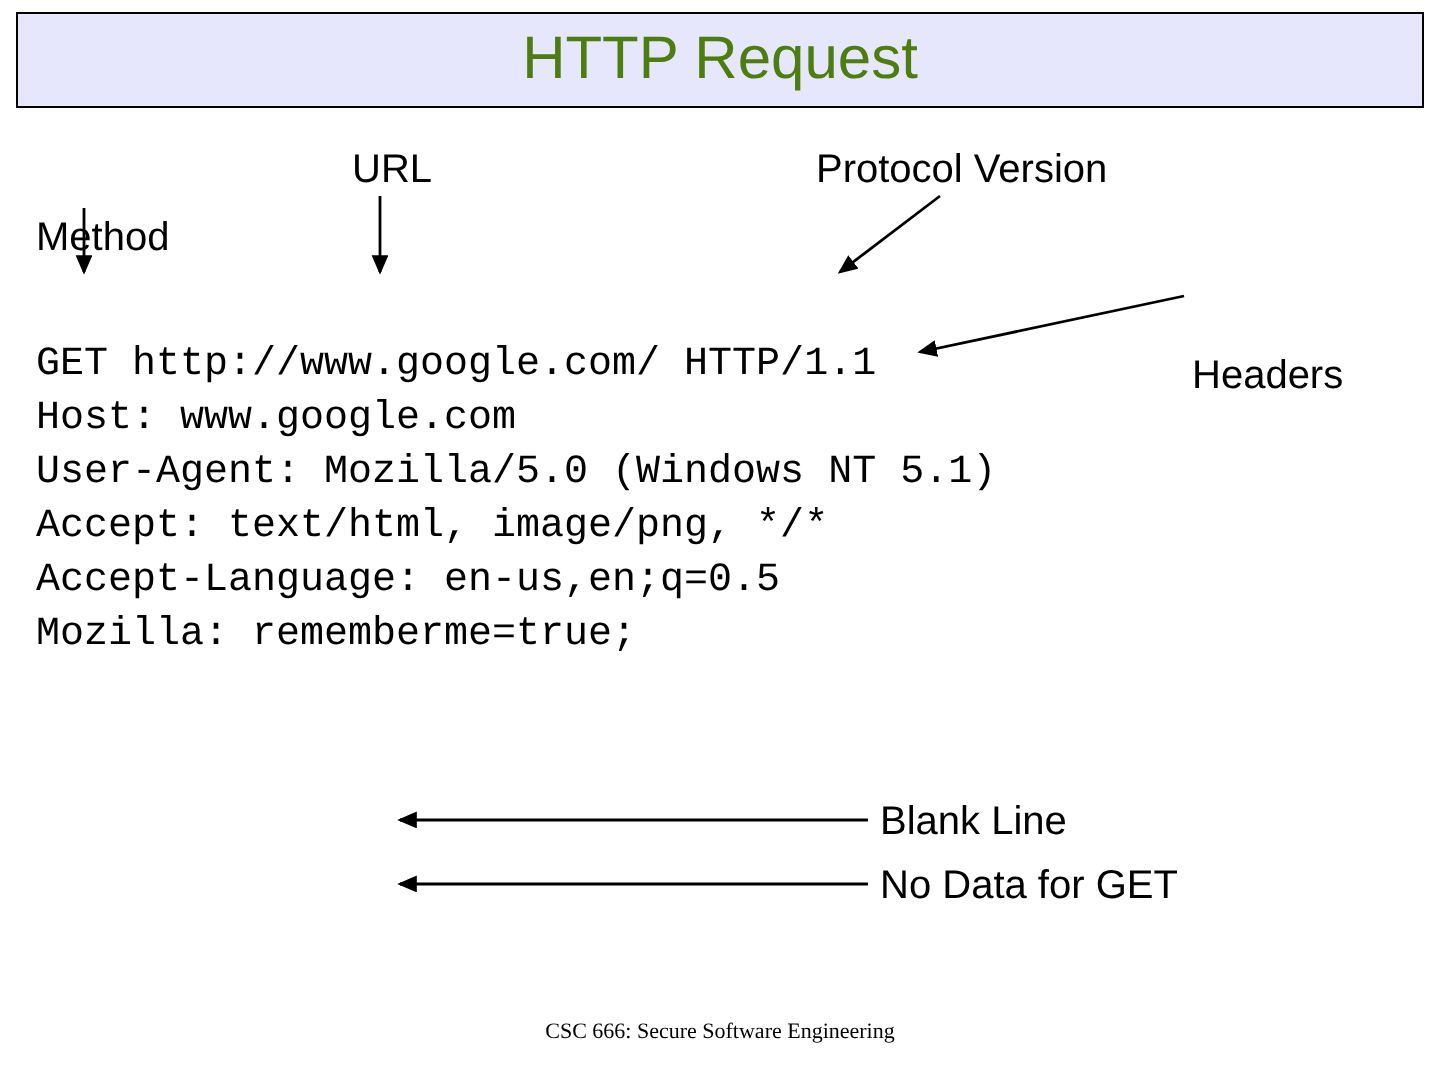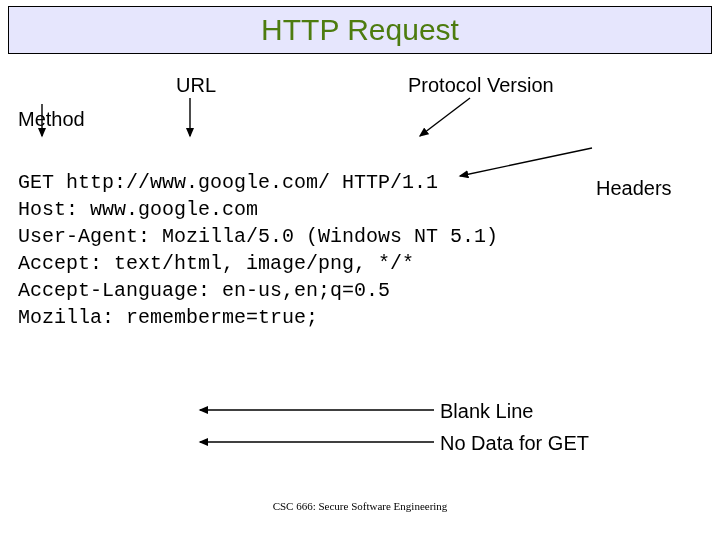--- a/index.html
+++ b/index.html
@@ -49,21 +49,21 @@
     line-height: 27px;
     color: #000;
     white-space: pre-wrap;
   }
   .code-indent {
     display: block;
     padding-left: 40px;
   }
   .footer {
     position: absolute;
-    bottom: 28px;
+    bottom: 18px;
     left: 0;
     right: 0;
     text-align: center;
     font-size: 11px;
     font-family: "Times New Roman", Times, serif;
     color: #000;
   }
   svg.arrows {
     position: absolute;
     left: 0;

